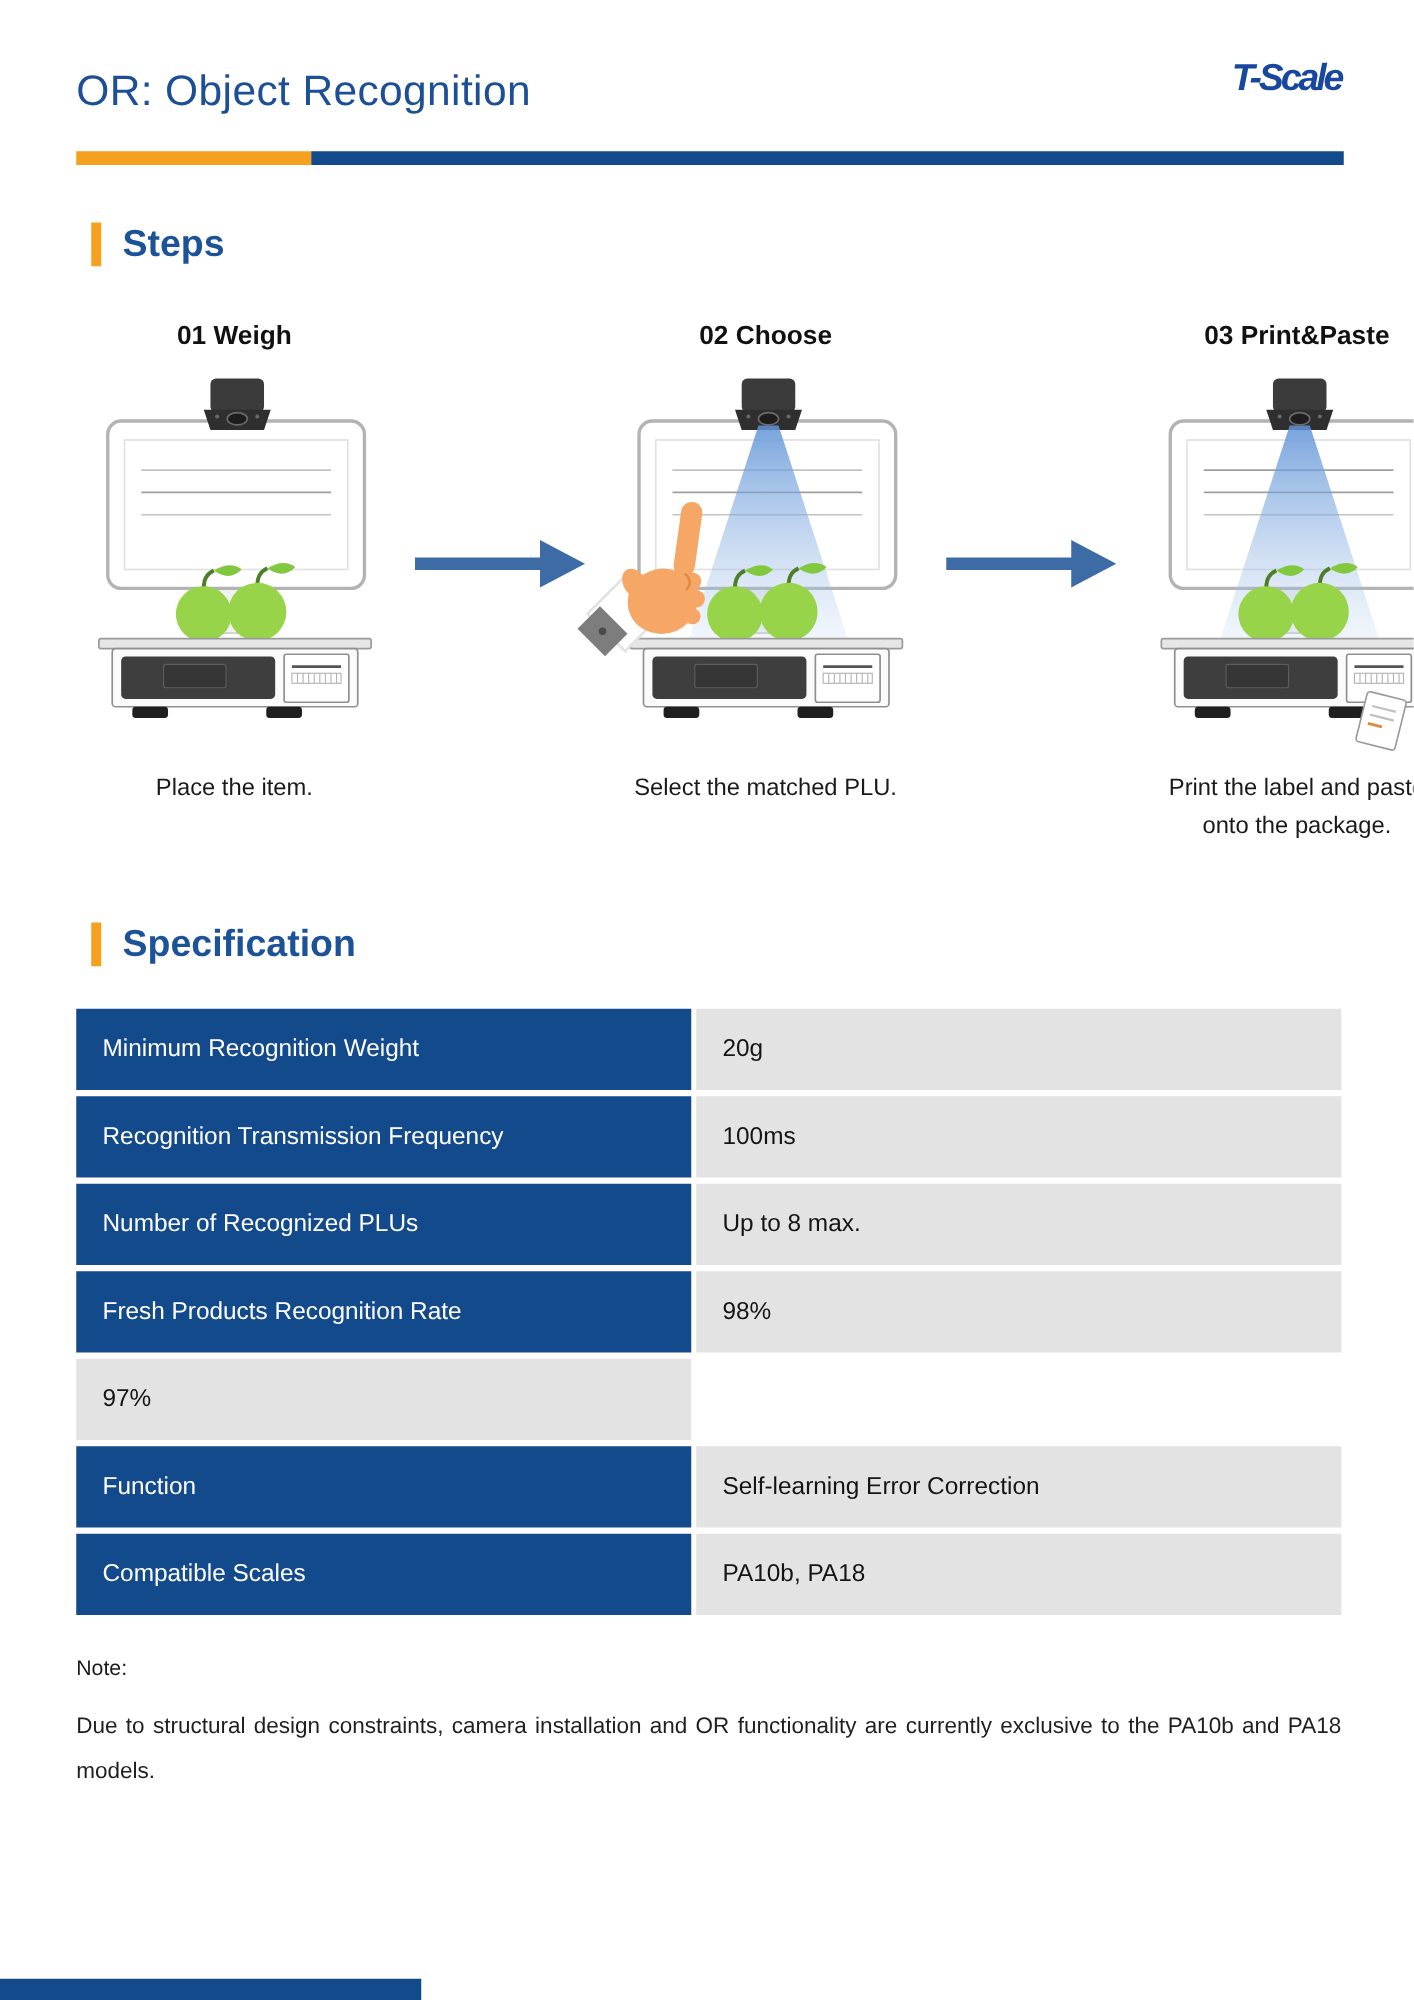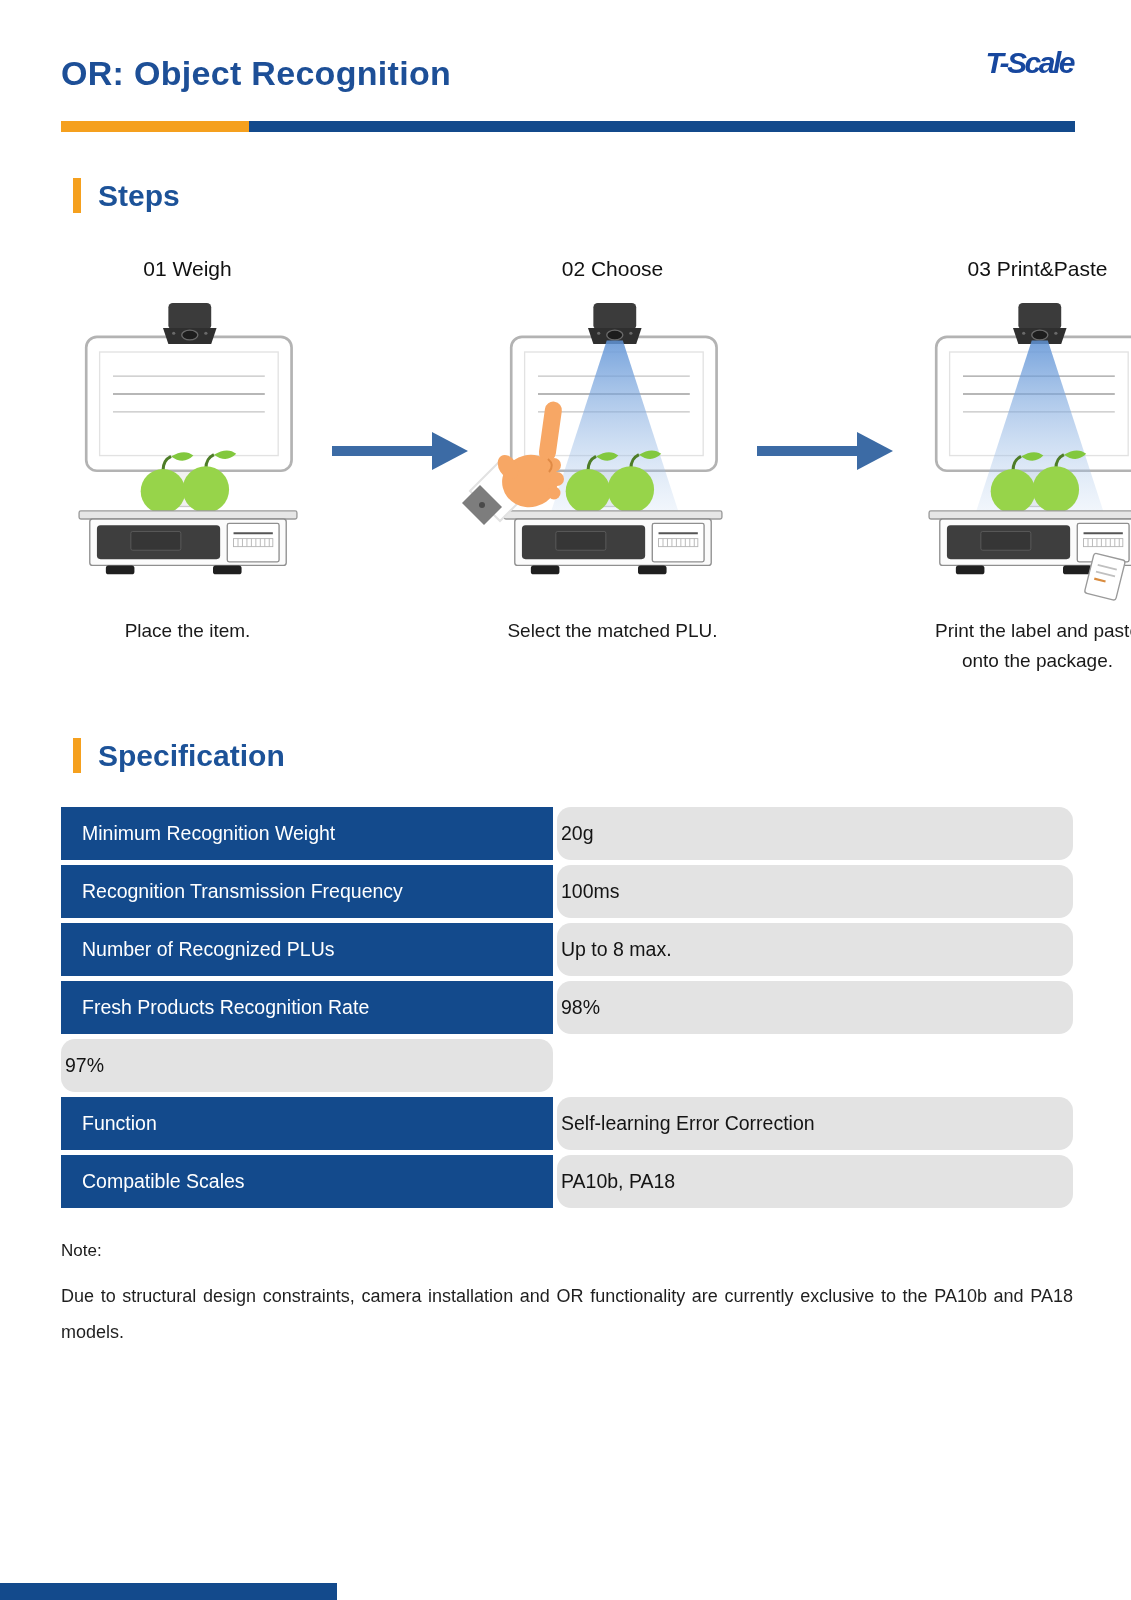--- a/index.html
+++ b/index.html
@@ -15,21 +15,21 @@
 
   
   .header {
     display: flex;
     justify-content: space-between;
     align-items: flex-start;
     padding: 48px 58px 0 61px;
   }
   .page-title {
     font-size: 34px;
-    font-weight: bold;
+    font-weight: normal;
     color: #1d4f97;
     letter-spacing: 0.3px;
     padding-top: 6px;
   }
   .logo {
     font-size: 30px;
     font-weight: bold;
     font-style: italic;
     color: #17479e;
     letter-spacing: -2.5px;
@@ -59,21 +59,21 @@
 
   
   .steps-grid {
     display: grid;
     grid-template-columns: 285px 1fr 285px 1fr 285px;
     margin: 44px 56px 0 45px;
   }
   .step-col { display: flex; flex-direction: column; align-items: center; }
   .step-title {
     font-size: 21px;
-    font-weight: normal;
+    font-weight: bold;
     color: #111111;
     height: 26px;
     margin-bottom: 18px;
     white-space: nowrap;
   }
   .step-illustration { position: relative; height: 277px; }
   .step-illustration svg.scale-svg { overflow: visible; }
   .hand-overlay { position: absolute; left: -28px; top: 96px; overflow: visible; }
   .step-caption {
     margin-top: 38px;
@@ -95,38 +95,37 @@
   .spec-table {
     margin: 34px 58px 0 61px;
     display: flex;
     flex-direction: column;
     gap: 5px;
   }
   .spec-row {
     display: grid;
     grid-template-columns: 492px 1fr;
     column-gap: 4px;
-    height: 53px;
+    height: 65px;
   }
   .spec-label {
     background: #134a8c;
     color: #ffffff;
     display: flex;
     align-items: center;
     padding-left: 21px;
     font-size: 19.5px;
   }
   .spec-value {
     background: #e3e3e3;
     color: #141414;
     display: flex;
     align-items: center;
-    padding-left: 4px;
+    padding-left: 21px;
     font-size: 19.5px;
-    border-radius: 14px;
   }
 
   
   .note-label { margin: 33px 61px 0; font-size: 17px; color: #1a1a1a; }
   .note-text {
     margin: 17px 58px 0 61px;
     font-size: 18px;
     line-height: 36px;
     color: #1f1f1f;
     text-align: justify;

